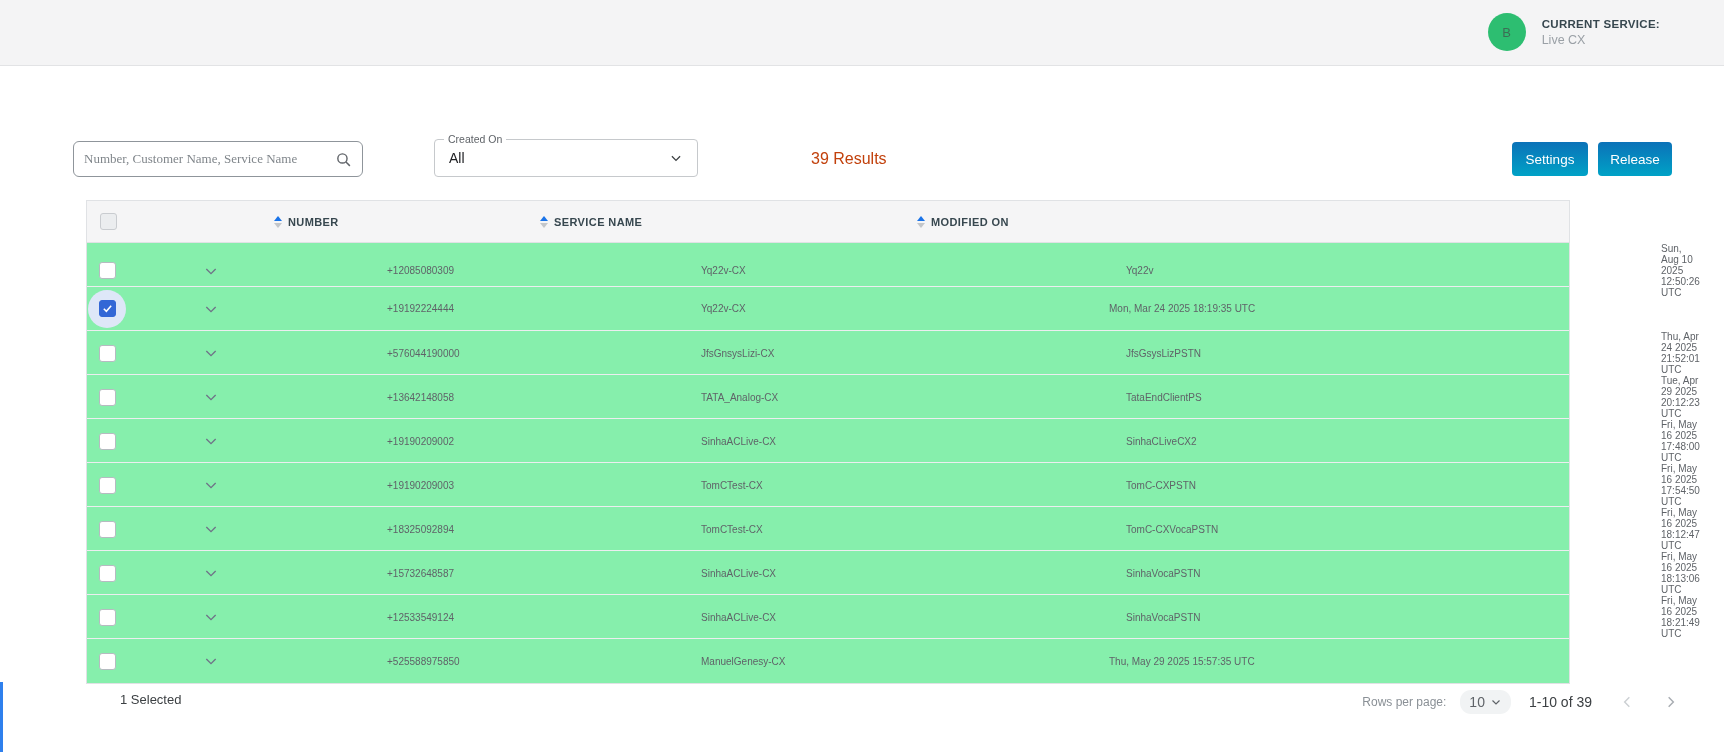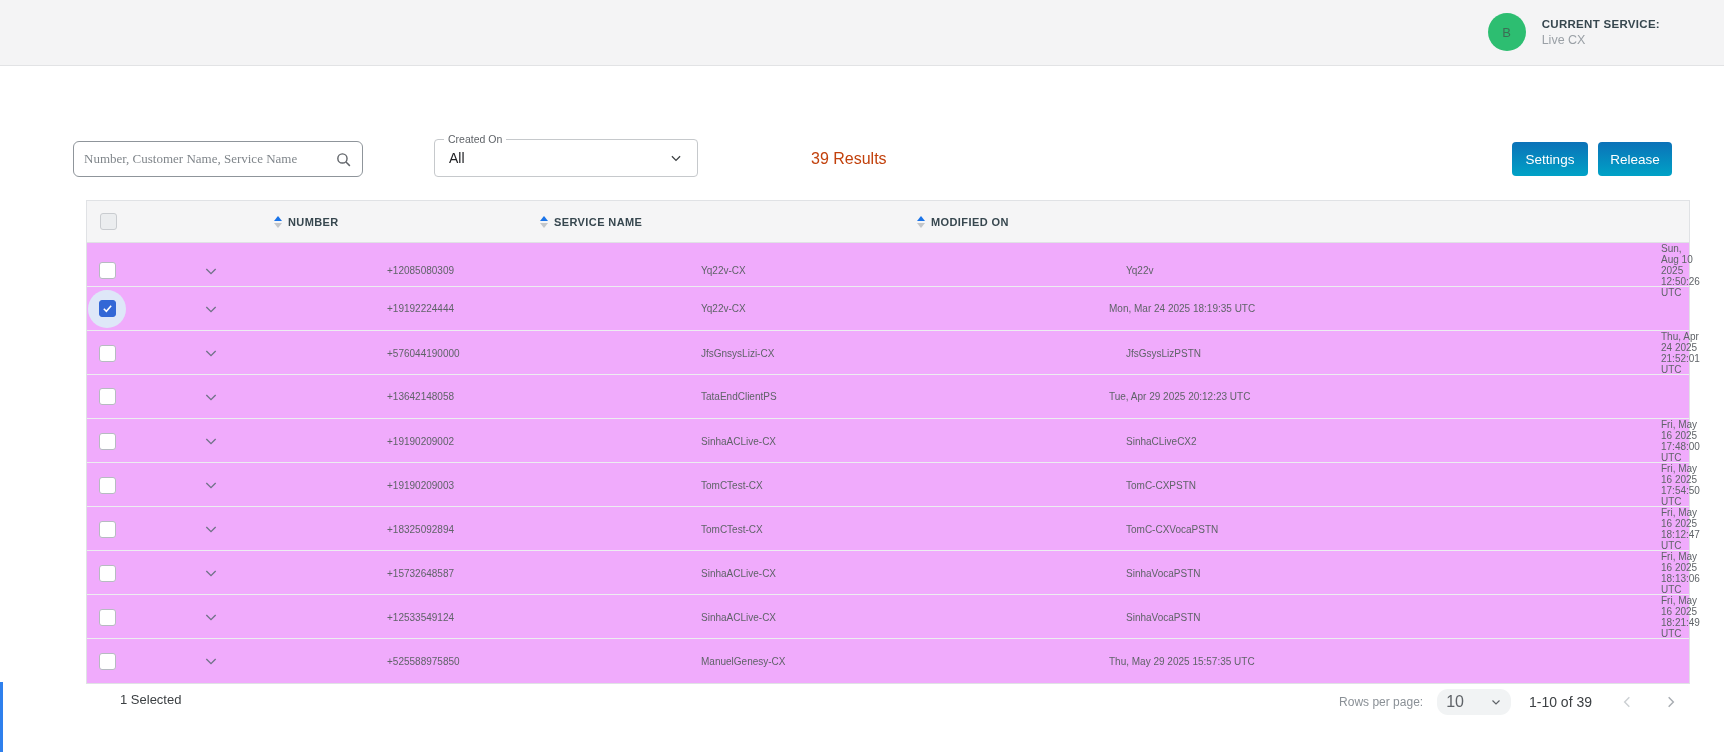--- a/index.html
+++ b/index.html
@@ -33,22 +33,22 @@
 
   .results { position:absolute; left:795px; top:150px; font-size:16px; color:#c2410c;margin-left:16px; }
 
   .btn { position:absolute; top:142px; height:34px; border:none; border-radius:4px;
     background:linear-gradient(180deg,#0b72b8,#00a2c6); color:#fff; font-size:13.5px;
     font-family:inherit; cursor:pointer; }
   .btn-settings { left:1512px; width:76px; }
   .btn-release  { left:1598px; width:74px; }
 
   
-  .table { position:absolute; left:86px; top:200px; width:1604px;
-    border:1px solid #e0e2e5; background:#f0abfc; }
+  .table { position:absolute; left:86px; top:200px; width:1484px;
+    border:1px solid #e0e2e5; background:#86efac; }
   .thead, .trow { display:grid; grid-template-columns:60px 127px 266px 377px 504px 1fr;
     align-items:center; }
   .thead { height:42px; background:#f5f5f6; border-bottom:1px solid #e0e2e5; }
   .th { display:flex; align-items:center; gap:6px; font-size:11px; font-weight:700;
     color:#37474f; letter-spacing:.4px; cursor:pointer; }
   .sort { display:inline-flex; flex-direction:column; gap:2px; }
   .sort .up { width:0; height:0; border-left:4px solid transparent;
     border-right:4px solid transparent; border-bottom:5px solid #1a73e8; }
   .sort .down { width:0; height:0; border-left:4px solid transparent;
     border-right:4px solid transparent; border-top:5px solid #c3c6ca; }
@@ -68,21 +68,21 @@
   .cb-wrap.checked .cb svg { display:block; }
 
   .chev { margin-left:8px; cursor:pointer; display:flex; align-items:center; }
 
   
   .selected { position:absolute; left:120px; top:692px; font-size:13px; color:#3c4043; }
   .footer-right { position:absolute; right:40px; top:688px; display:flex;
     align-items:center; gap:14px; }
   .rpp-label { font-size:12px; color:#8a9096; }
   .rpp-box { background:#f1f3f4; padding:4px 9px; display:flex; align-items:center;
-    gap:26px; font-size:16px; color:#5f6368; cursor:pointer;border-radius:11px; }
+    gap:5px; font-size:14px; color:#5f6368; cursor:pointer;border-radius:11px; }
   .range { font-size:14px; color:#3c4043; margin-left:4px; }
   .pg { display:flex; align-items:center; justify-content:center; width:28px; height:28px; cursor:pointer; }
   .pg.prev { margin-left:8px; }
 
   .left-accent { position:absolute; left:0; top:682px; width:3px; height:70px; background:#2f80ed; }
 </style>
 </head>
 <body>
 
 <div class="topbar">
@@ -216,20 +216,21 @@
           
         </span>
       </span>
     </div>
     <div class="chev">
       <svg width="16" height="16" viewBox="0 0 24 24" fill="none" stroke="#6f7287" stroke-width="2">
         <polyline points="5,9 12,16 19,9"></polyline>
       </svg>
     </div>
     <div class="cell-pad">+13642148058</div>
+    <div class="cell-pad">TATA_Analog-CX</div>
     <div class="cell-pad">TataEndClientPS</div>
     <div>Tue, Apr 29 2025 20:12:23 UTC</div>
   </div>
 
   <div class="trow">
     <div>
       <span class="cb-wrap">
         <span class="cb">
           
         </span>

